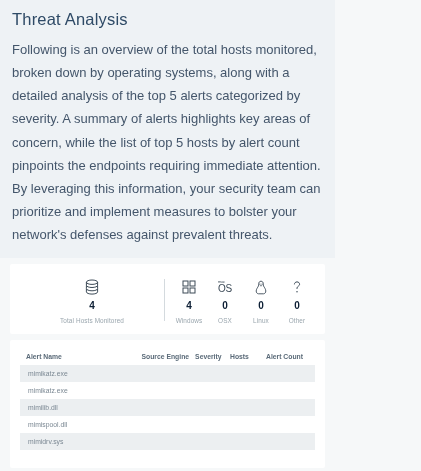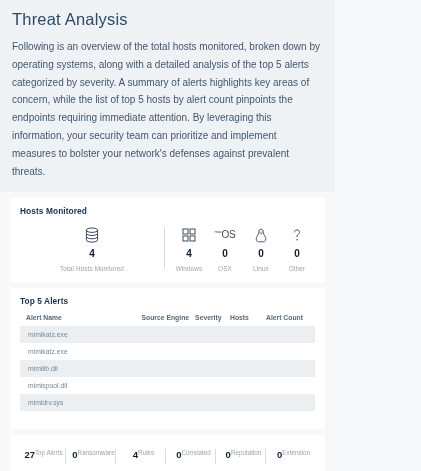--- a/index.html
+++ b/index.html
@@ -18,21 +18,21 @@
     padding: 10px 12px 12px 12px;
   }
   .intro-title {
     font-size: 16.5px;
     font-weight: 400;
     color: #2e4a66;
     letter-spacing: .2px;
     margin-bottom: 9px;
   }
   .intro-body {
-    font-size: 10px;
+    font-size: 13px;
     line-height: 1.78;
     color: #44566b;
     max-width: 400px;
   }
 
   
   .card {
     background: #ffffff;
     margin: 6px 10px 0 10px;
     border-radius: 2px;
@@ -81,21 +81,21 @@
     font-weight: bold;
     color: #0d1f35;
     line-height: 1.1;
     margin-bottom: 6px;
   }
   .host-label {
     font-size: 6.4px;
     color: #9aa6ae;
     letter-spacing: .1px;
   }
-  .osx-glyph { display: flex; flex-direction: row; align-items: flex-start; line-height: 1; }
+  .osx-glyph { display: flex; flex-direction: column; align-items: flex-start; line-height: 1; }
   .osx-mac { font-size: 4px; letter-spacing: -.2px; color: #3c4a57; }
   .osx-os { font-size: 10px; font-weight: 500; letter-spacing: -.3px; color: #3c4a57; }
 
   
   table { width: 100%; border-collapse: collapse; }
   thead th {
     font-size: 6.8px;
     font-weight: bold;
     color: #5a6a78;
     text-align: left;
@@ -154,21 +154,20 @@
 <body>
 
 <div class="page">
 
   <div class="intro">
     <div class="intro-title">Threat Analysis</div>
     <div class="intro-body">Following is an overview of the total hosts monitored, broken down by operating systems, along with a detailed analysis of the top 5 alerts categorized by severity. A summary of alerts highlights key areas of concern, while the list of top 5 hosts by alert count pinpoints the endpoints requiring immediate attention. By leveraging this information, your security team can prioritize and implement measures to bolster your network's defenses against prevalent threats.</div>
   </div>
 
   <div class="card">
-    <div class="card-title">Hosts Monitored</div>
     <div class="hosts-row">
 
       <div class="host-total host-stat">
         <div class="host-icon">
           <svg width="14" height="16" viewBox="0 0 14 16" fill="none" stroke="#3c4a57" stroke-width="1">
             <ellipse cx="7" cy="3.2" rx="5.6" ry="2.2"></ellipse>
             <path d="M1.4 3.2v3.1c0 1.21 2.51 2.2 5.6 2.2s5.6-.99 5.6-2.2V3.2"></path>
             <path d="M1.4 6.5v3.1c0 1.21 2.51 2.2 5.6 2.2s5.6-.99 5.6-2.2V6.5"></path>
             <path d="M1.4 9.8v3.1c0 1.21 2.51 2.2 5.6 2.2s5.6-.99 5.6-2.2V9.8"></path>
           </svg>
@@ -227,21 +226,20 @@
           </div>
           <div class="host-value">0</div>
           <div class="host-label">Other</div>
         </div>
 
       </div>
     </div>
   </div>
 
   <div class="card">
-    <div class="card-title">Top 5 Alerts</div>
     <div class="alerts-table-wrap">
       <table>
         <thead>
           <tr>
             <th class="col-name">Alert Name</th>
             <th class="col-engine">Source Engine</th>
             <th class="col-sev">Severity</th>
             <th class="col-hosts">Hosts</th>
             <th class="col-count num-head">Alert Count</th>
           </tr>

